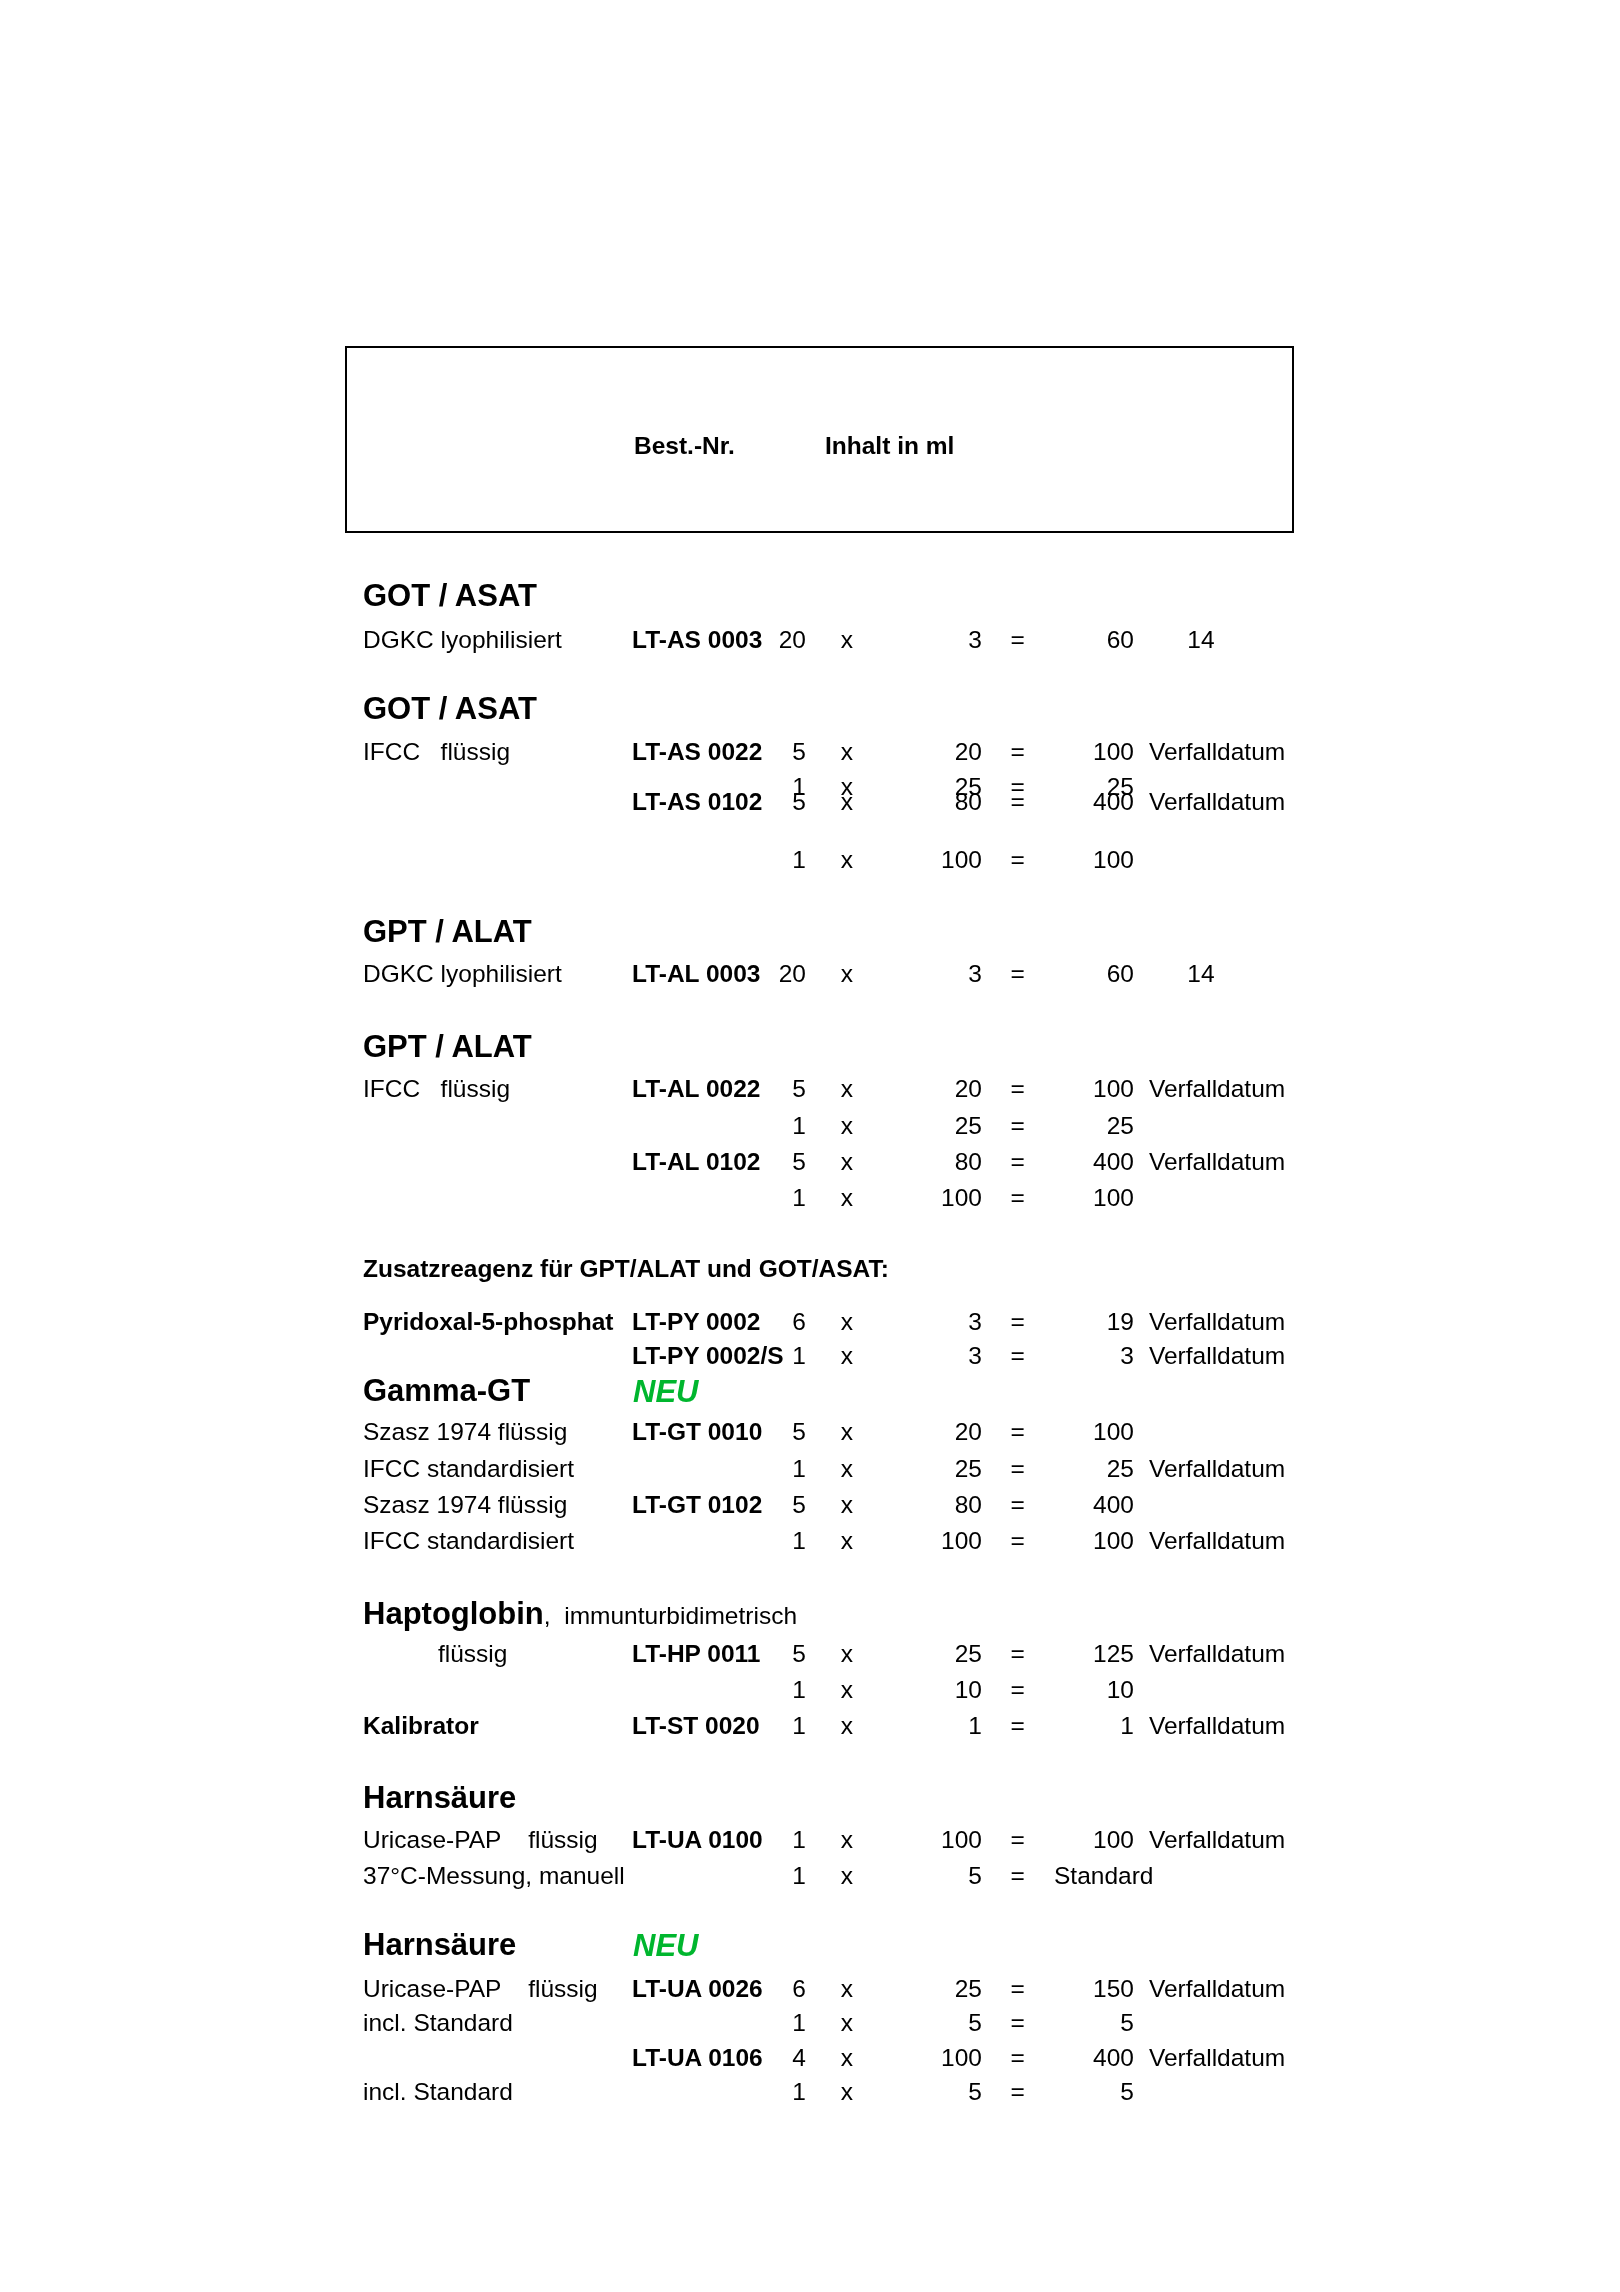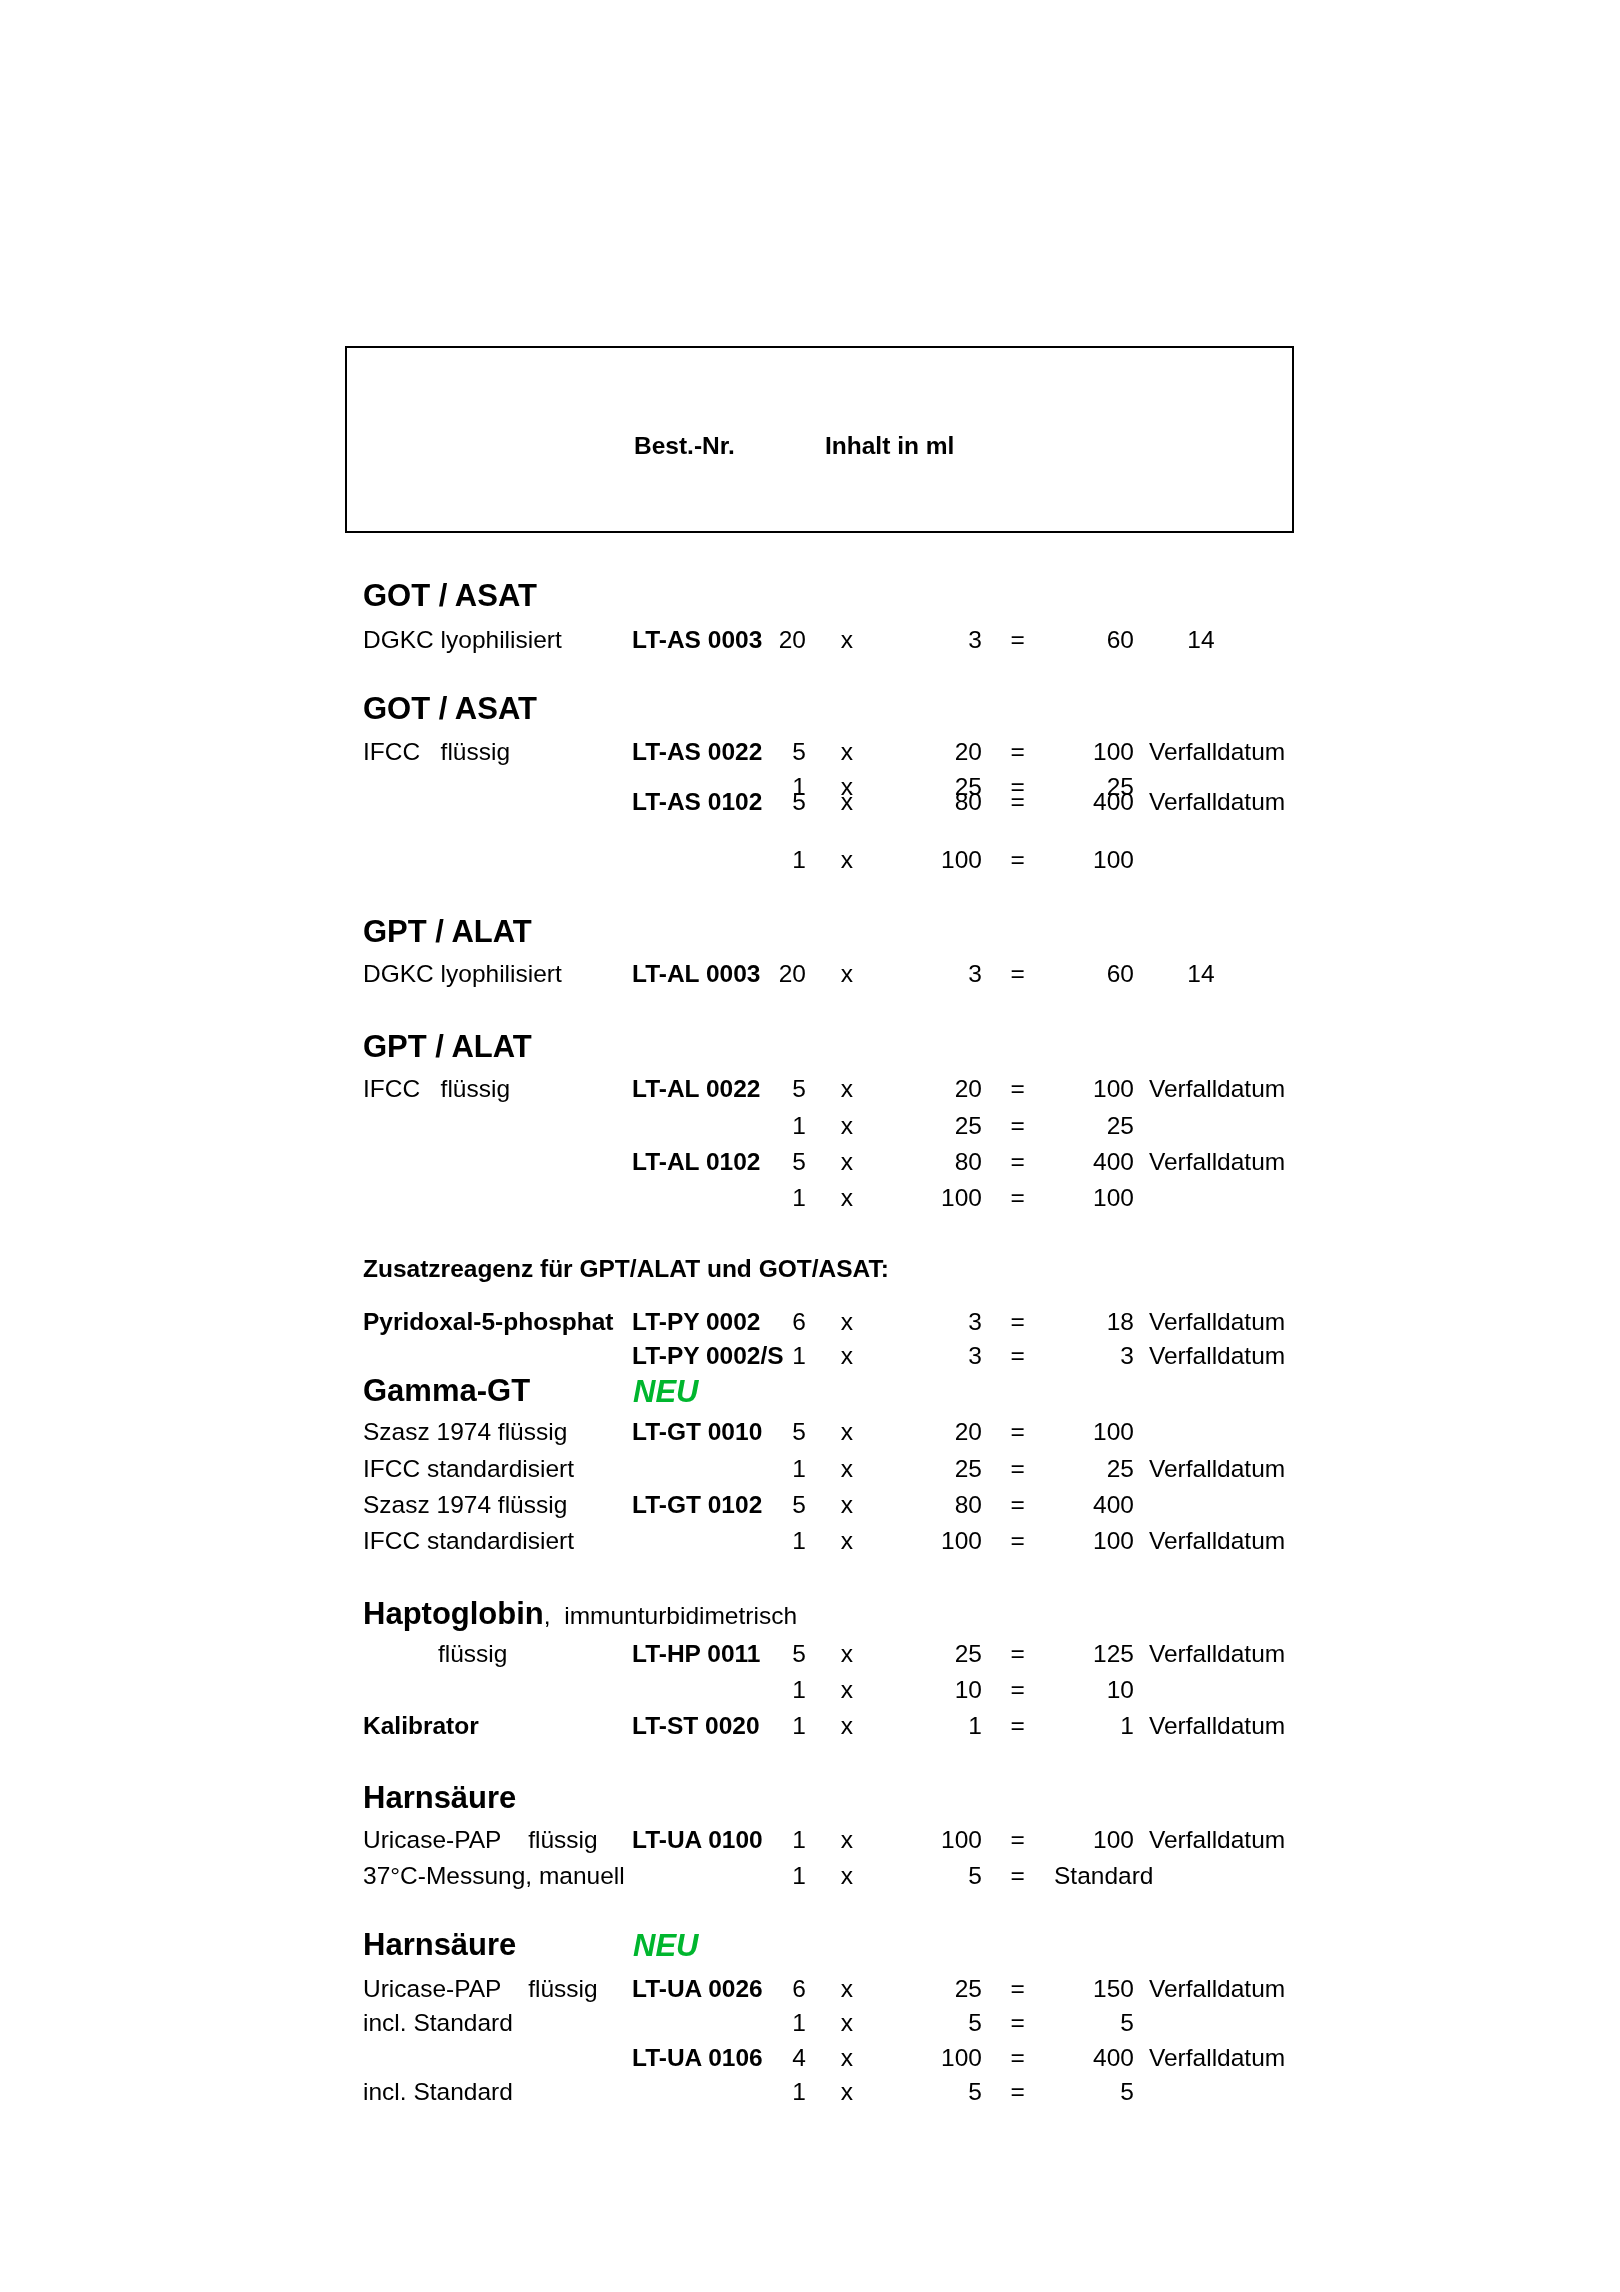--- a/index.html
+++ b/index.html
@@ -190,21 +190,21 @@
         <span class="c total">100</span>
       </div>
       <div class="subheading" style="top: 1254px;"><span>Zusatzreagenz für GPT/ALAT und GOT/ASAT:</span></div>
       <div class="row" style="top: 1307px;">
         <span class="c label bold">Pyridoxal-5-phosphat</span>
         <span class="c code">LT-PY 0002</span>
         <span class="c qty">6</span>
         <span class="c times">x</span>
         <span class="c content">3</span>
         <span class="c eq">=</span>
-        <span class="c total">18</span>
+        <span class="c total">19</span>
         <span class="c note">Verfalldatum</span>
       </div>
       <div class="row" style="top: 1341px;">
         <span class="c code">LT-PY 0002/S</span>
         <span class="c qty">1</span>
         <span class="c times">x</span>
         <span class="c content">3</span>
         <span class="c eq">=</span>
         <span class="c total">3</span>
         <span class="c note">Verfalldatum</span>

